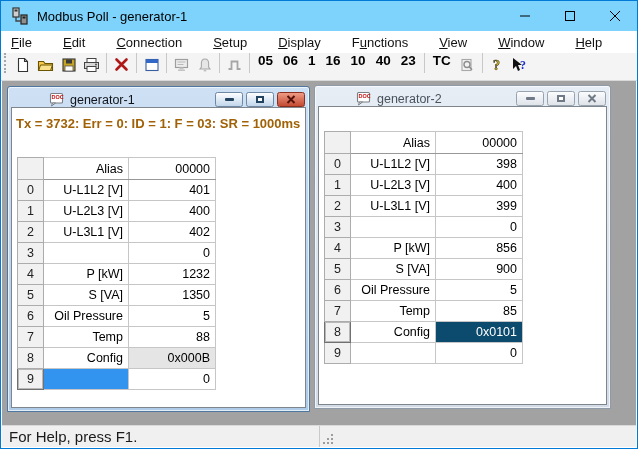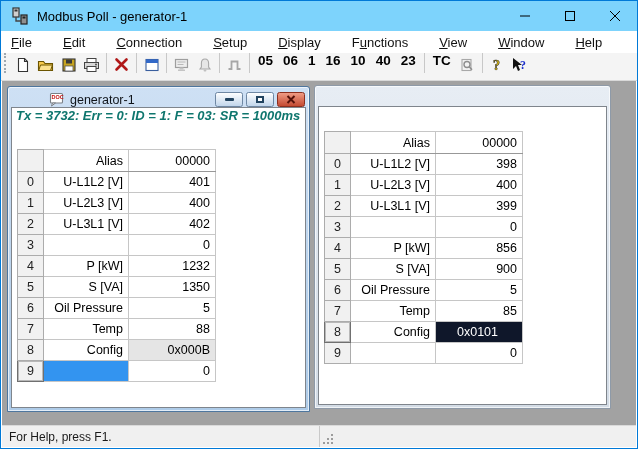--- a/index.html
+++ b/index.html
@@ -45,31 +45,31 @@
   .cbtn { width: 28px; height: 15px; border-radius: 2.5px; display: flex; align-items: center; justify-content: center; }
   .child.active .cbtn { background: linear-gradient(#FDFEFF, #C2D6EB); border: 1px solid #6E87A3; }
   .child.active .cbtn.close { background: linear-gradient(#EF9B85, #C44A32); border: 1px solid #8C2E1E; }
   .child.inactive .cbtn, .child.inactive .cbtn.close { background: linear-gradient(#FBFCFD, #DFE4EA); border: 1px solid #99A3AF; }
   .glyph-min { width: 9px; height: 3px; background: #21435F; border-radius: 1px; }
   .child.inactive .glyph-min { background: #707A86; }
   .glyph-restore { width: 8px; height: 7px; border: 2px solid #21435F; background: #fff; }
   .child.inactive .glyph-restore { border-color: #707A86; }
   .child-client { position: absolute; left: 3px; right: 3px; top: 20px; bottom: 3px; background: #fff;
                   border: 1px solid #7F858C; overflow: hidden; }
-  .tx-line { font-weight: bold; font-size: 13px; color: #0f766e; padding: 0 4px 2px; white-space: nowrap; overflow: hidden; font-style: italic; }
+  .tx-line { font-weight: bold; font-size: 13px; color: #a16207; padding: 8px 4px 2px; white-space: nowrap; overflow: hidden; }
   
   table.grid { border-collapse: collapse; margin: 24px 0 0 5px; font-size: 12.5px; table-layout: fixed; color:#000; }
   table.grid td { height: 21px; padding: 0 5px 0 2px; text-align: right; border: 1px solid #C6C6C6; background: #fff; overflow: hidden; white-space: nowrap; }
   table.grid tr.hdr td { border-bottom: 1px solid #989898; height: 22px; }
   td.rowhdr { background: #F1F1F1 !important; border: 1px solid #ACACAC !important; text-align: center !important; padding: 0 !important; color: #222; }
   td.rowhdr.current { border: 1px solid #707070 !important; box-shadow: inset 0 0 0 1px #B8B8B8; }
   td.bold { font-weight: normal; }
   
   .statusbar { position: absolute; left: 1px; right: 1px; bottom: 1px; height: 22px; background: #F0F0F0;
-               border-top: 1px solid #DADADA; display: flex; align-items: flex-end; font-size: 12px; color: #1a1a1a; }
+               border-top: 1px solid #DADADA; display: flex; align-items: flex-end; font-size: 15px; color: #1a1a1a; }
   .sb-left { width: 318px; padding-left: 7px; border-right: 1px solid #C9C9C9; height: 100%; display: flex; align-items: center; }
   .sb-mid { flex: 1; padding-left: 7px; height: 100%; display: flex; align-items: center; }
   .sb-grip { width: 16px; height: 16px; margin-right: 1px; align-self: flex-end; }
 </style>
 </head>
 <body>
 
 <div class="window">
 
   <div class="titlebar">
@@ -311,20 +311,41 @@
                 <td class="rowhdr current">9</td>
                 <td class="alias" style="background: rgb(51, 148, 240); color: rgb(255, 255, 255);"></td>
                 <td class="val">0</td>
               </tr>
             </tbody>
         </table>
       </div>
     </div>
 
     <div class="child inactive">
+      <div class="child-titlebar">
+        <svg width="16" height="15" viewBox="0 0 16 15">
+          <rect x="1.5" y="1.5" width="12" height="9.5" rx="1" fill="#fff" stroke="#7A7F86" stroke-width="1.1"></rect>
+          <path d="M3.5 11l-1 3 4-3z" fill="#fff" stroke="#7A7F86" stroke-width="1"></path>
+          <text x="2.6" y="7" font-size="5.5" font-weight="bold" fill="#C41212" font-family="Liberation Sans, sans-serif">DOC</text>
+        </svg>
+        <span class="child-title">generator-2</span>
+        <div class="child-buttons">
+          <div class="cbtn">
+              <div class="glyph-min"></div>
+            </div>
+          <div class="cbtn">
+              <div class="glyph-restore"></div>
+            </div>
+          <div class="cbtn close">
+            <svg width="10" height="9" viewBox="0 0 10 9">
+                <path d="M1.5 1l7 7M8.5 1l-7 7" stroke="#707A86" stroke-width="2"></path>
+              </svg>
+          </div>
+        </div>
+      </div>
       <div class="child-client">
         <table class="grid">
           <colgroup>
               <col style="width:26px">
               <col style="width:85px">
               <col style="width:87px">
             </colgroup>
           <tbody>
             <tr class="hdr">
               <td class="rowhdr"></td>
@@ -369,21 +390,21 @@
                 <td class="val">5</td>
               </tr>
               <tr>
                 <td class="rowhdr">7</td>
                 <td class="alias">Temp</td>
                 <td class="val">85</td>
               </tr>
               <tr>
                 <td class="rowhdr current">8</td>
                 <td class="alias">Config</td>
-                <td class="val" style="background: #0f172a; color: rgb(255, 255, 255); text-align: center;">0x0101</td>
+                <td class="val" style="background: #0c4a6e; color: rgb(255, 255, 255);">0x0101</td>
               </tr>
               <tr>
                 <td class="rowhdr">9</td>
                 <td class="alias"></td>
                 <td class="val">0</td>
               </tr>
             </tbody>
         </table>
       </div>
     </div>

